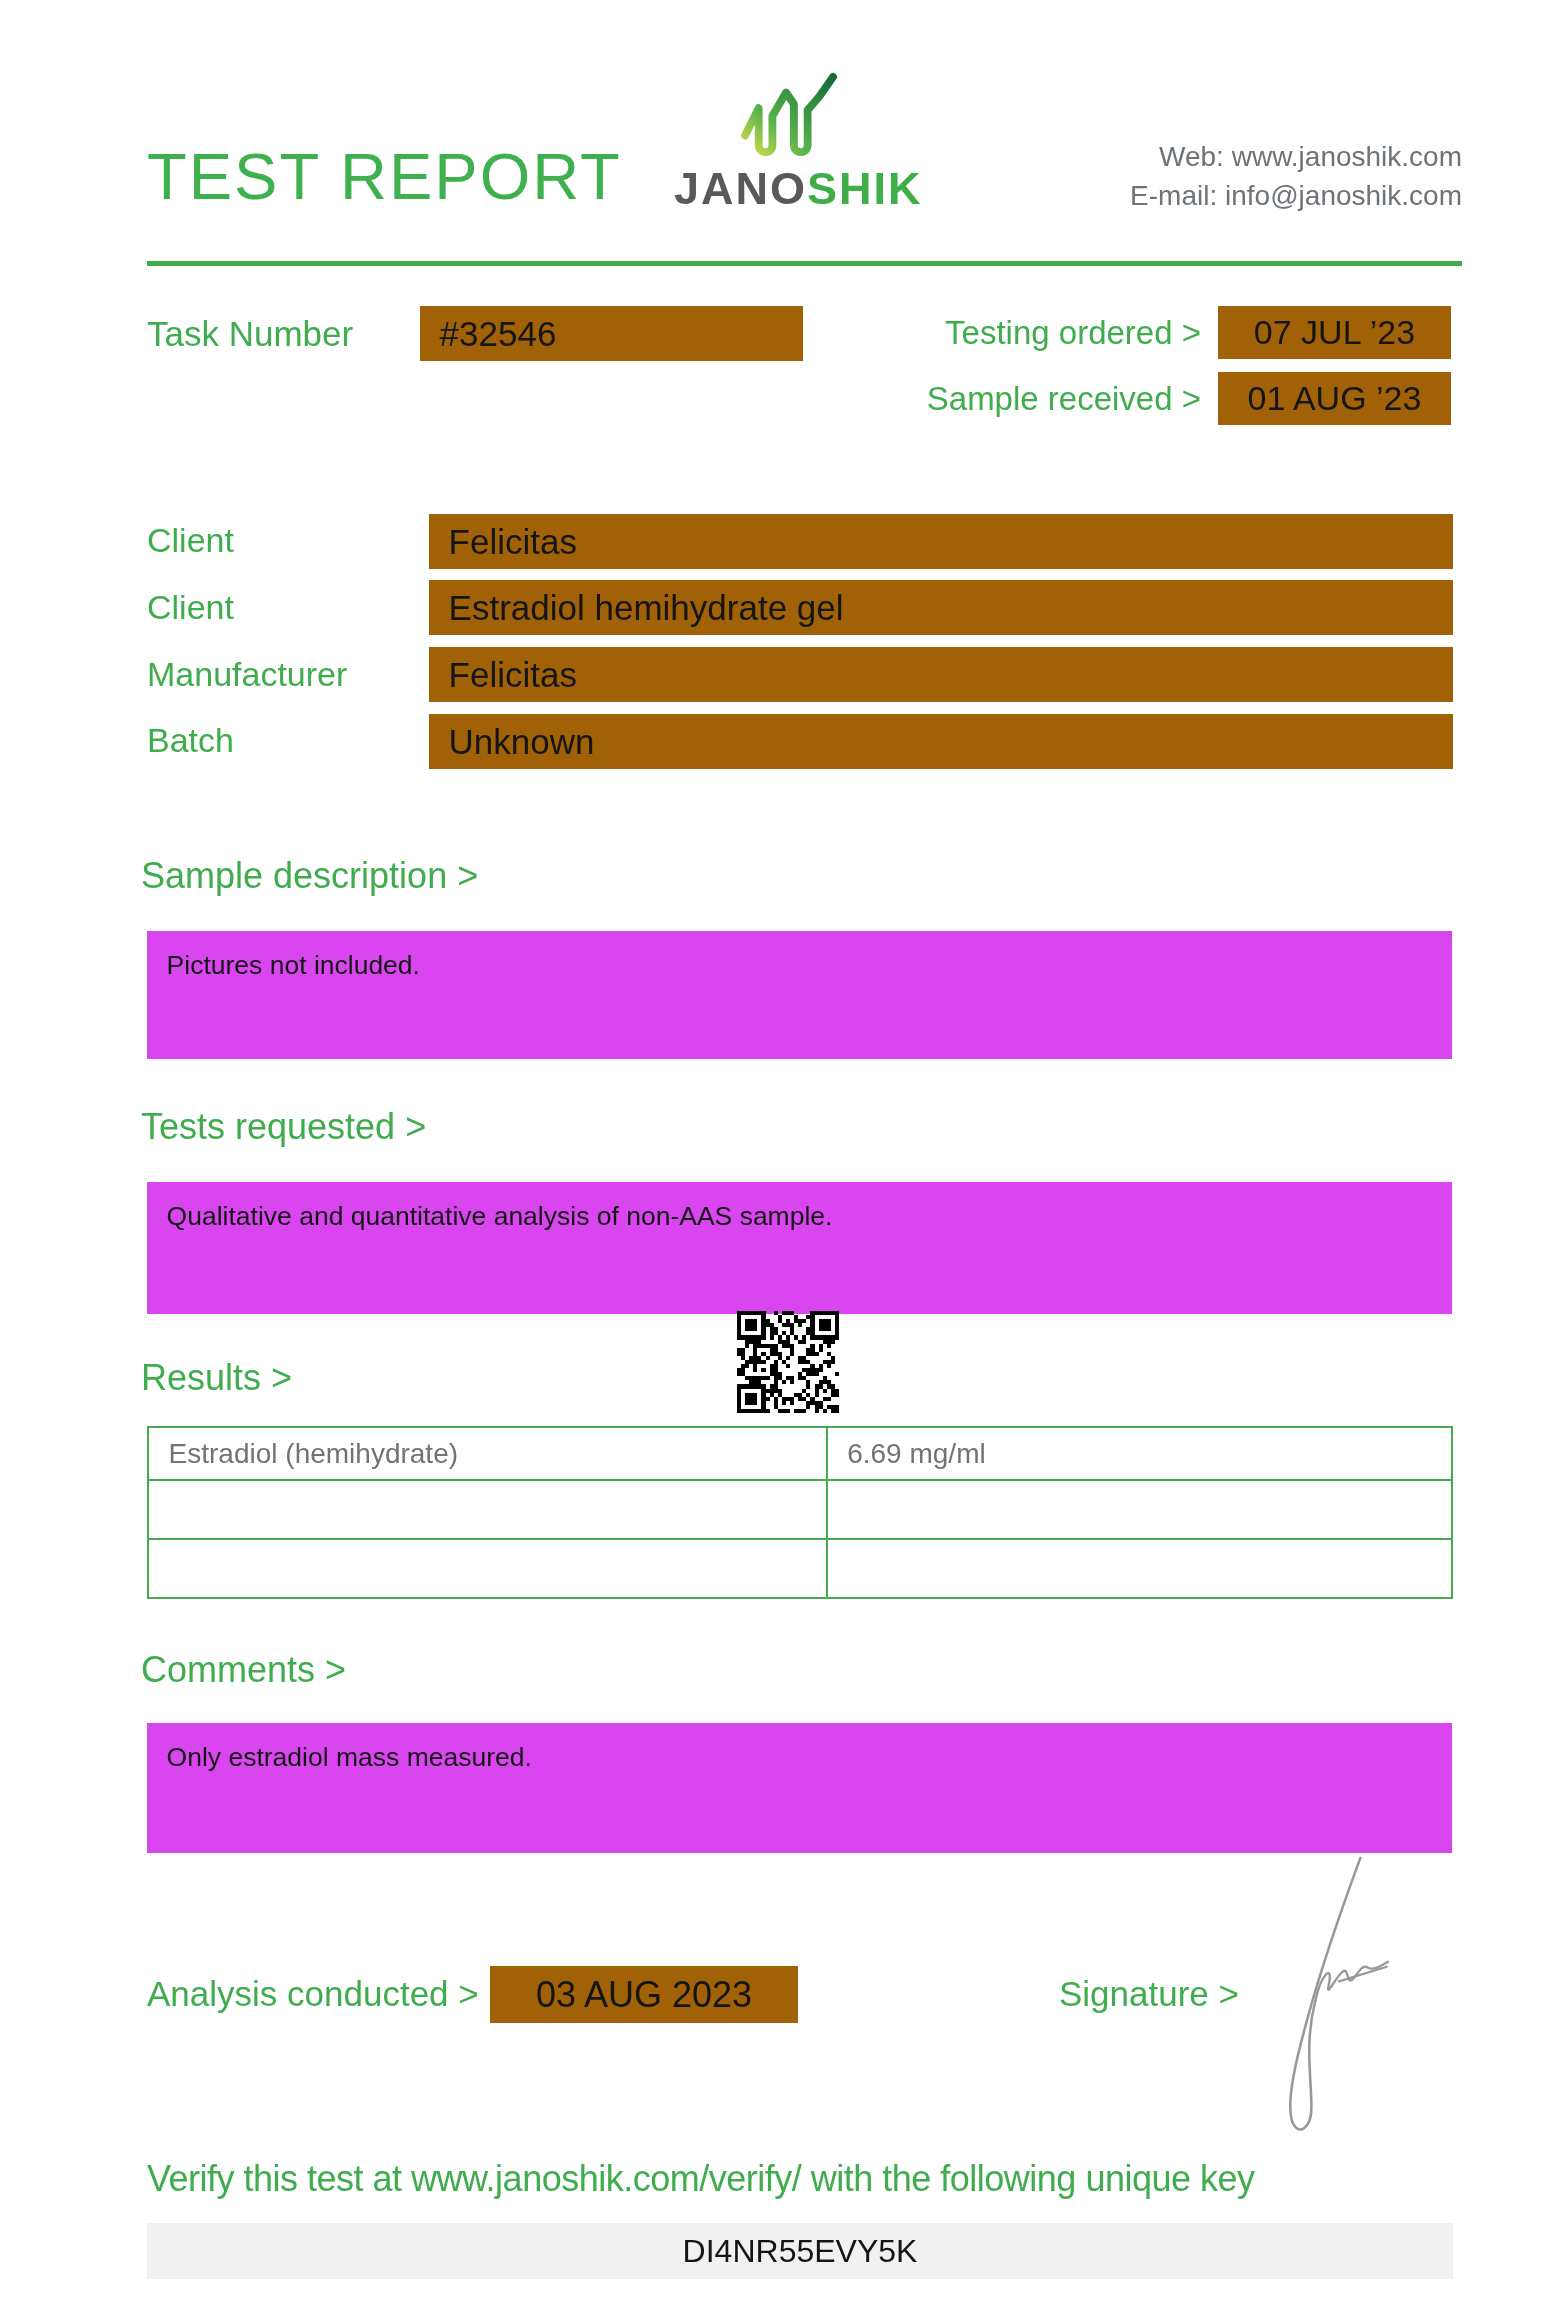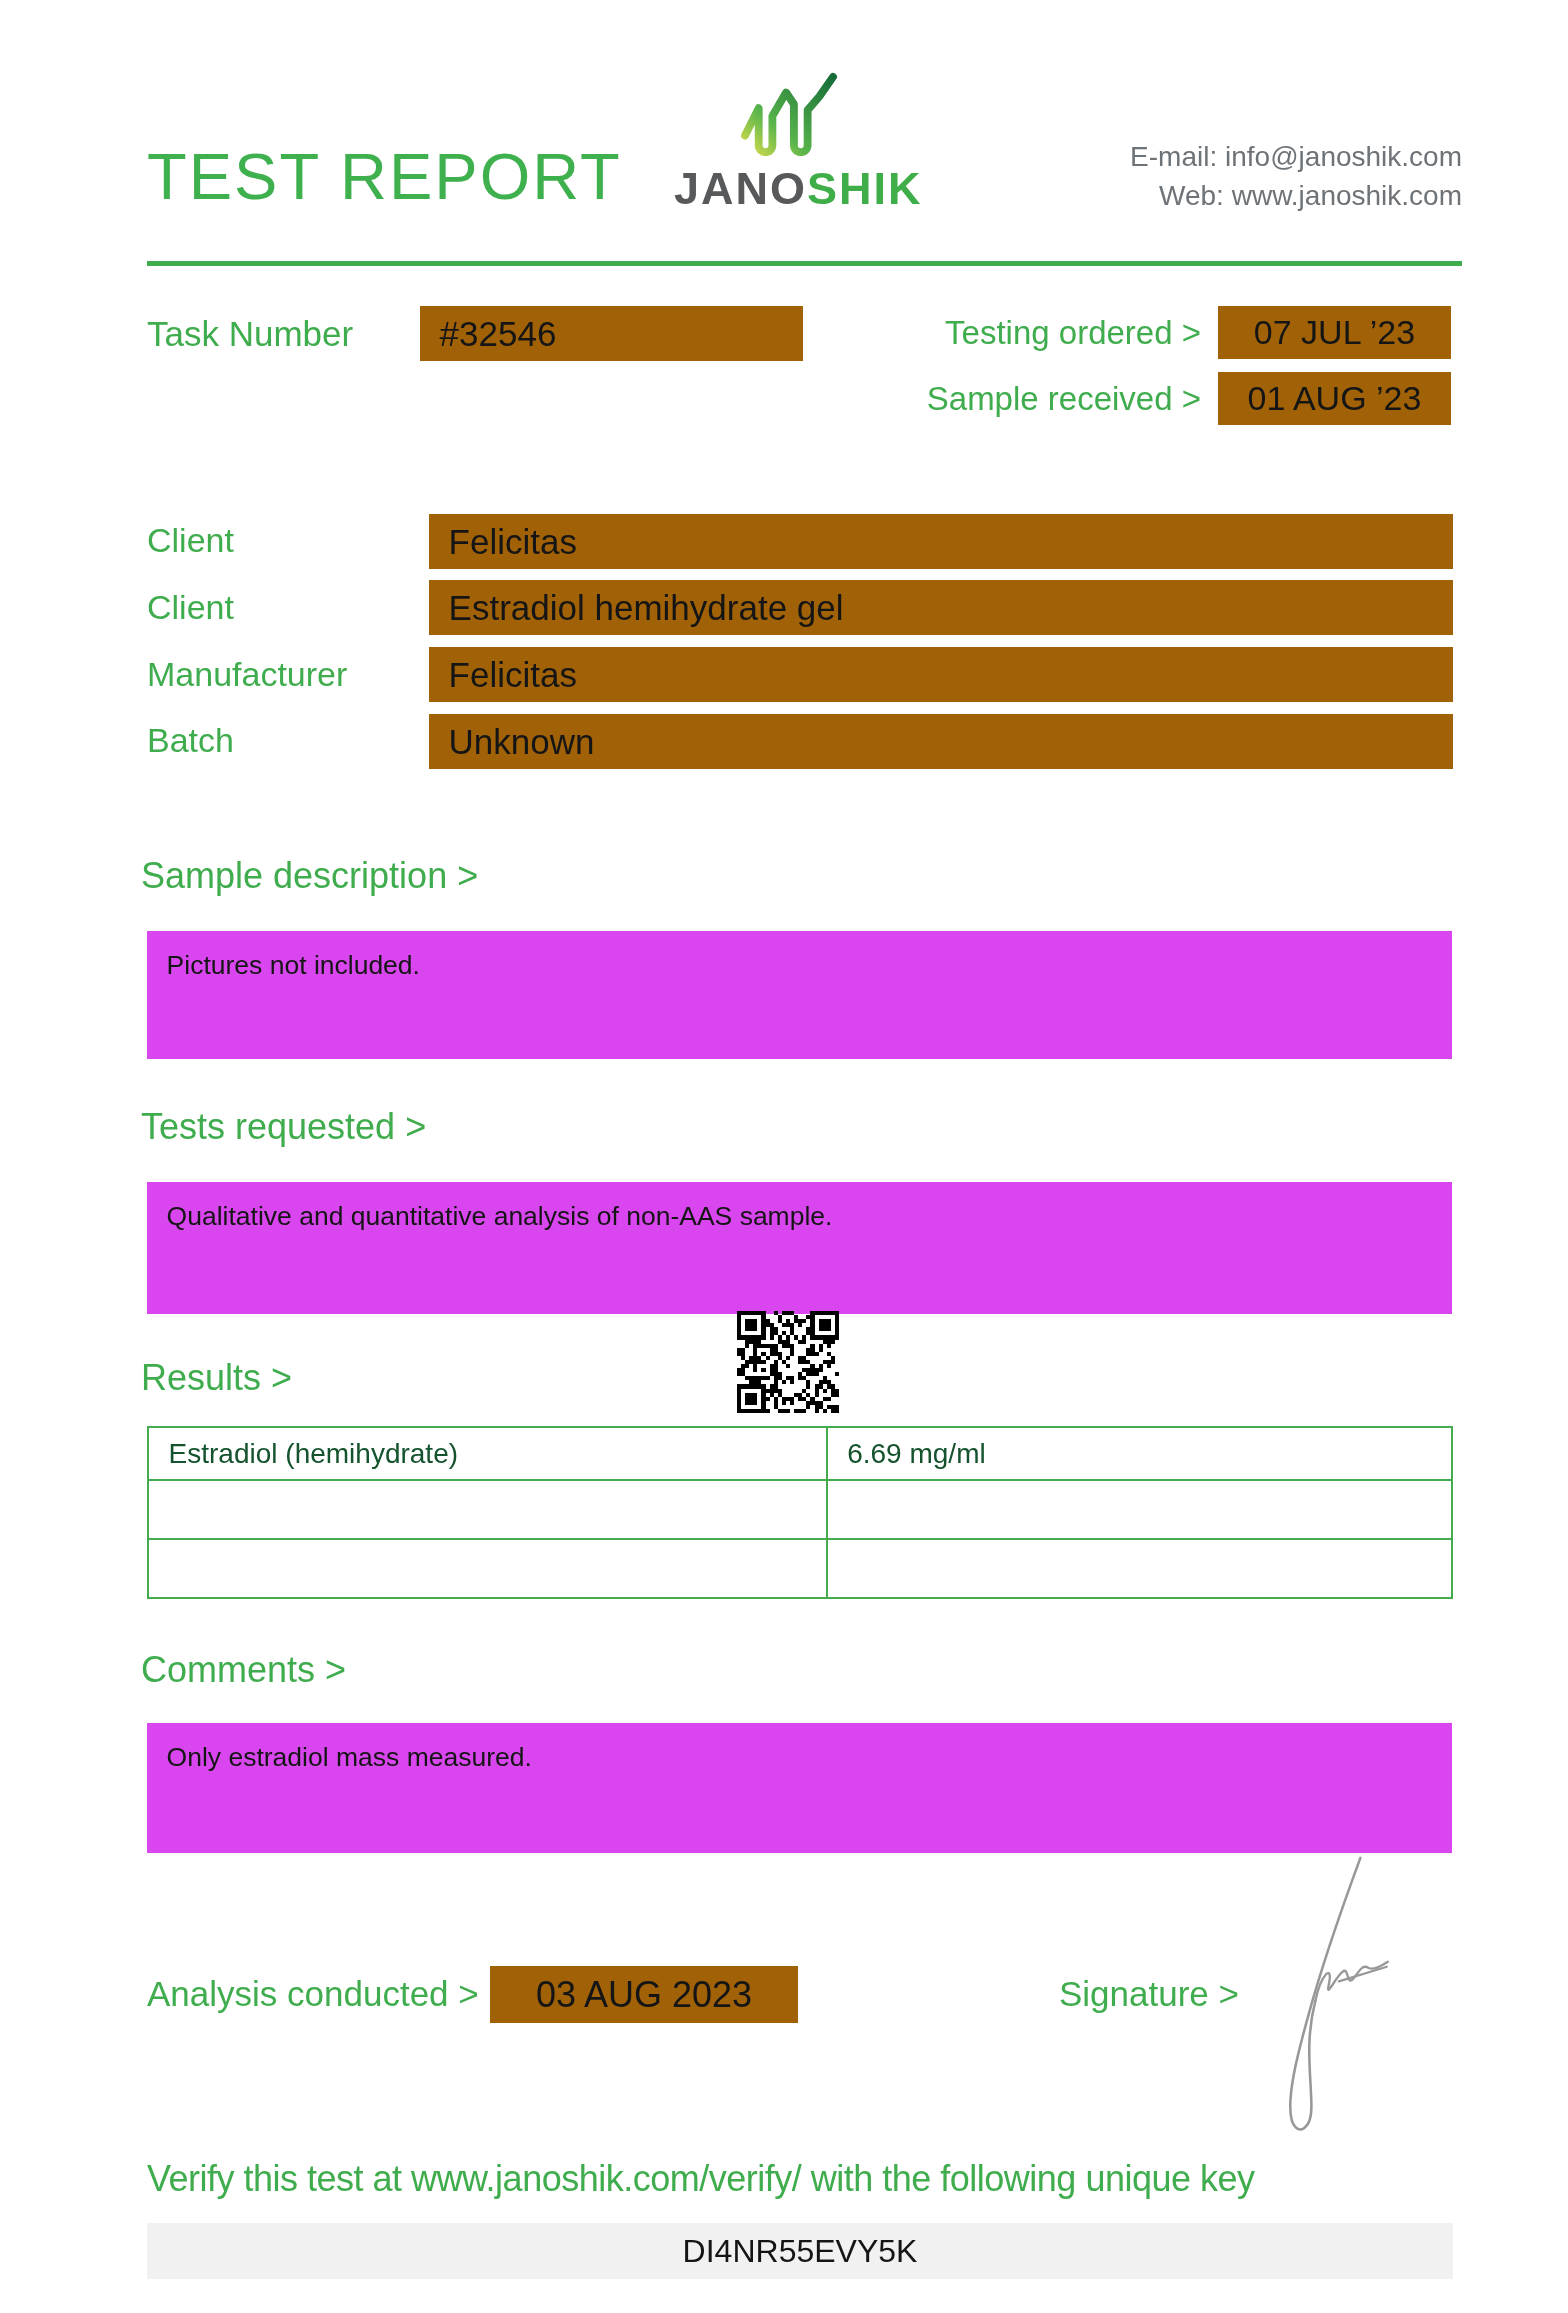--- a/index.html
+++ b/index.html
@@ -35,21 +35,21 @@
   .textbox {
     position:absolute; left:147px; width:1266px; background:#d946ef;
     font-size:26.5px; color:#151515; padding:17.6px 19.6px 0 19.6px; line-height:33px;
   }
 
   .results-table {
     position:absolute; left:147px; top:1426px; width:1306px;
     border-collapse:collapse; table-layout:fixed;
   }
   .results-table td {
-    border:2.9px solid #44ab4f; font-size:28px; color:#14532d;
+    border:2.9px solid #44ab4f; font-size:28px; color:#737373;
     padding:0 0 0 19.6px; background:#ffffff;margin-left:43px;
   }
   .qr { position:absolute; left:737px; top:1311px; width:102px; height:102px; }
 
   .signature-svg { position:absolute; left:1270px; top:1854px; }
 
   .verify-line {
     position:absolute; left:147px; top:2158px; width:1315px; font-size:36px;
     letter-spacing:-0.5px; color:#3fac4d; white-space:nowrap;
   }
@@ -76,26 +76,26 @@
       </defs>
       <path d="M6 66 L20 38 L20 76 a7 7 0 0 0 14 0 L34 46 L48 22 L56 34 L56 76 a7 7 0 0 0 14 0 L70 40 L82 26 L96 6" fill="none" stroke="url(#lg1)" stroke-width="8" stroke-linecap="round" stroke-linejoin="round"></path>
     </svg>
     <div class="logo-text">
       <span class="logo-gray">JANO</span><span class="logo-green">SHIK</span>
     </div>
   </div>
 
   <div class="contact">
     <div>
+      <span>Web:</span>
+      <span>www.janoshik.com</span>
+    </div>
+    <div>
       <span>E-mail:</span>
       <span>info@janoshik.com</span>
-    </div>
-    <div>
-      <span>Web:</span>
-      <span>www.janoshik.com</span>
     </div>
   </div>
 
   <div class="rule"></div>
 
   <div class="label" style="left:147px; top:314px;">Task Number</div>
   <div class="valuebox vb-left" style="left:420px; top:306px; width:363px; height:55px; line-height:55px;">#32546</div>
 
   <div class="label label-right" style="left:863px; top:314px; width:338px; font-size:33px;">Testing ordered  &gt;</div>
   <div class="valuebox vb-center" style="left:1218px; top:306px; width:233px; height:53px; line-height:53px; font-size:34px;">07 JUL ’23</div>

